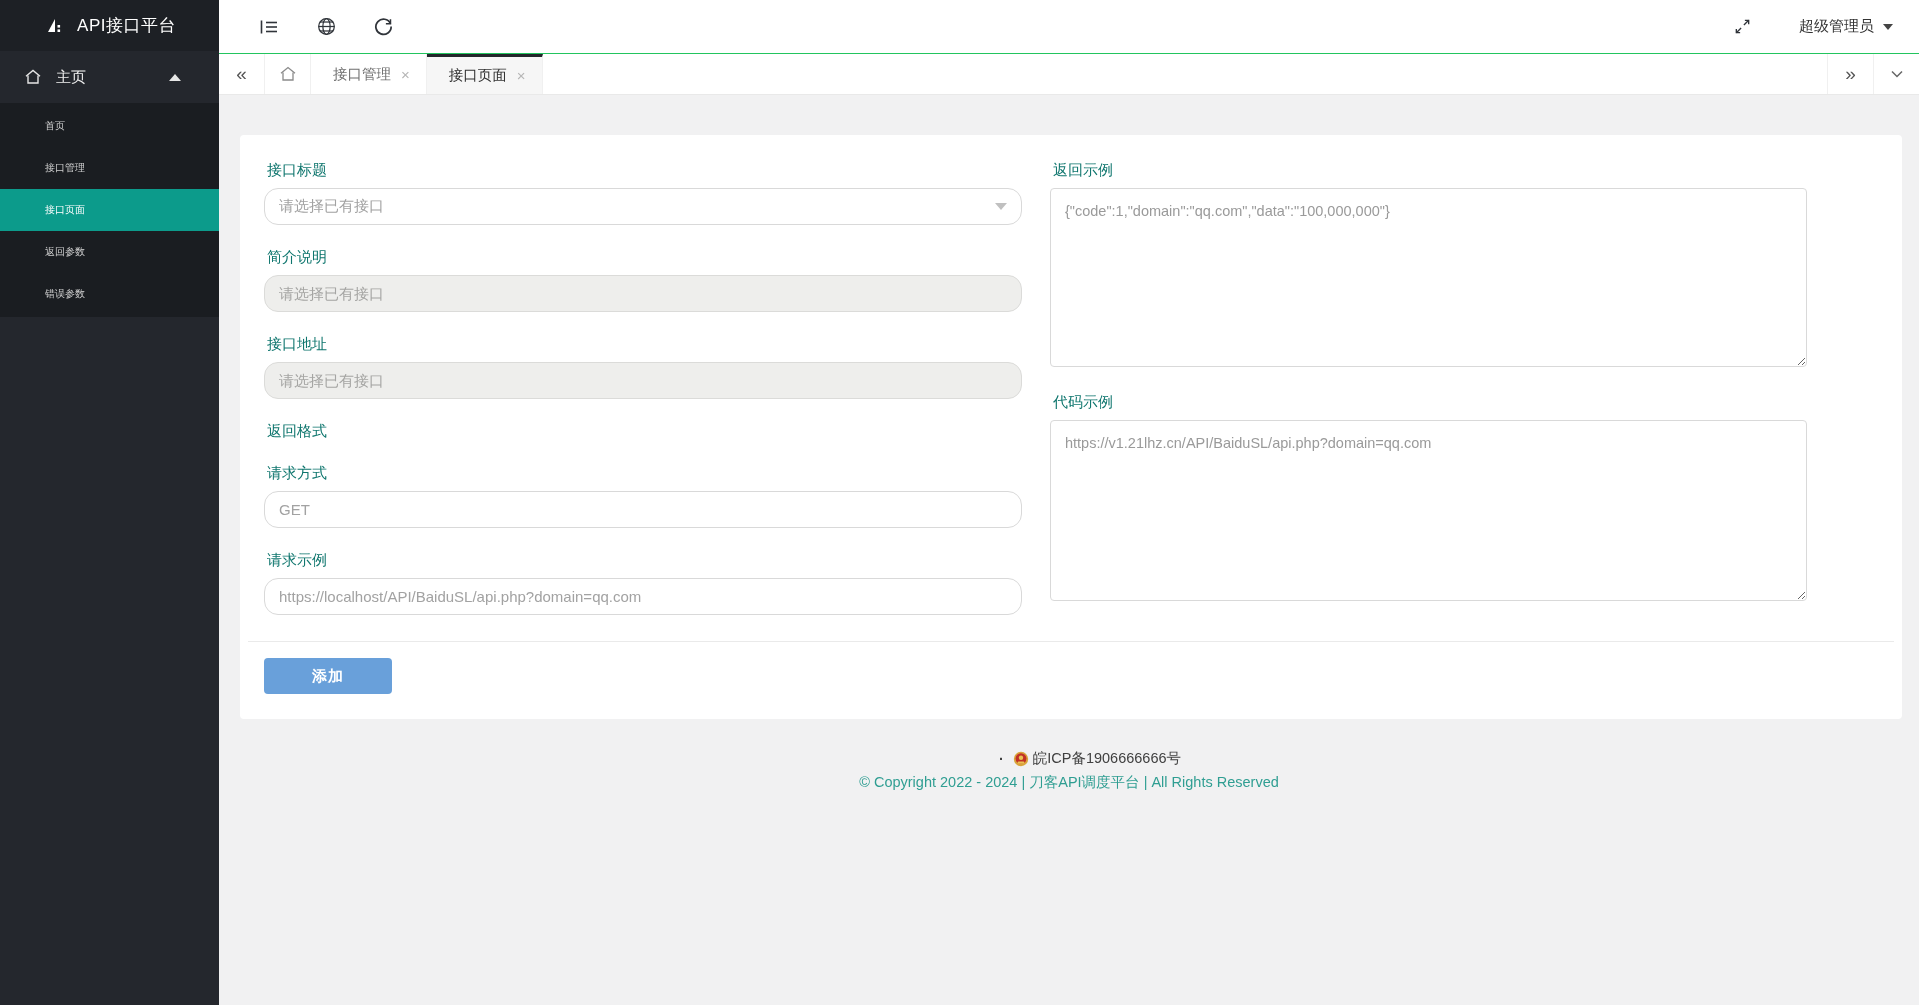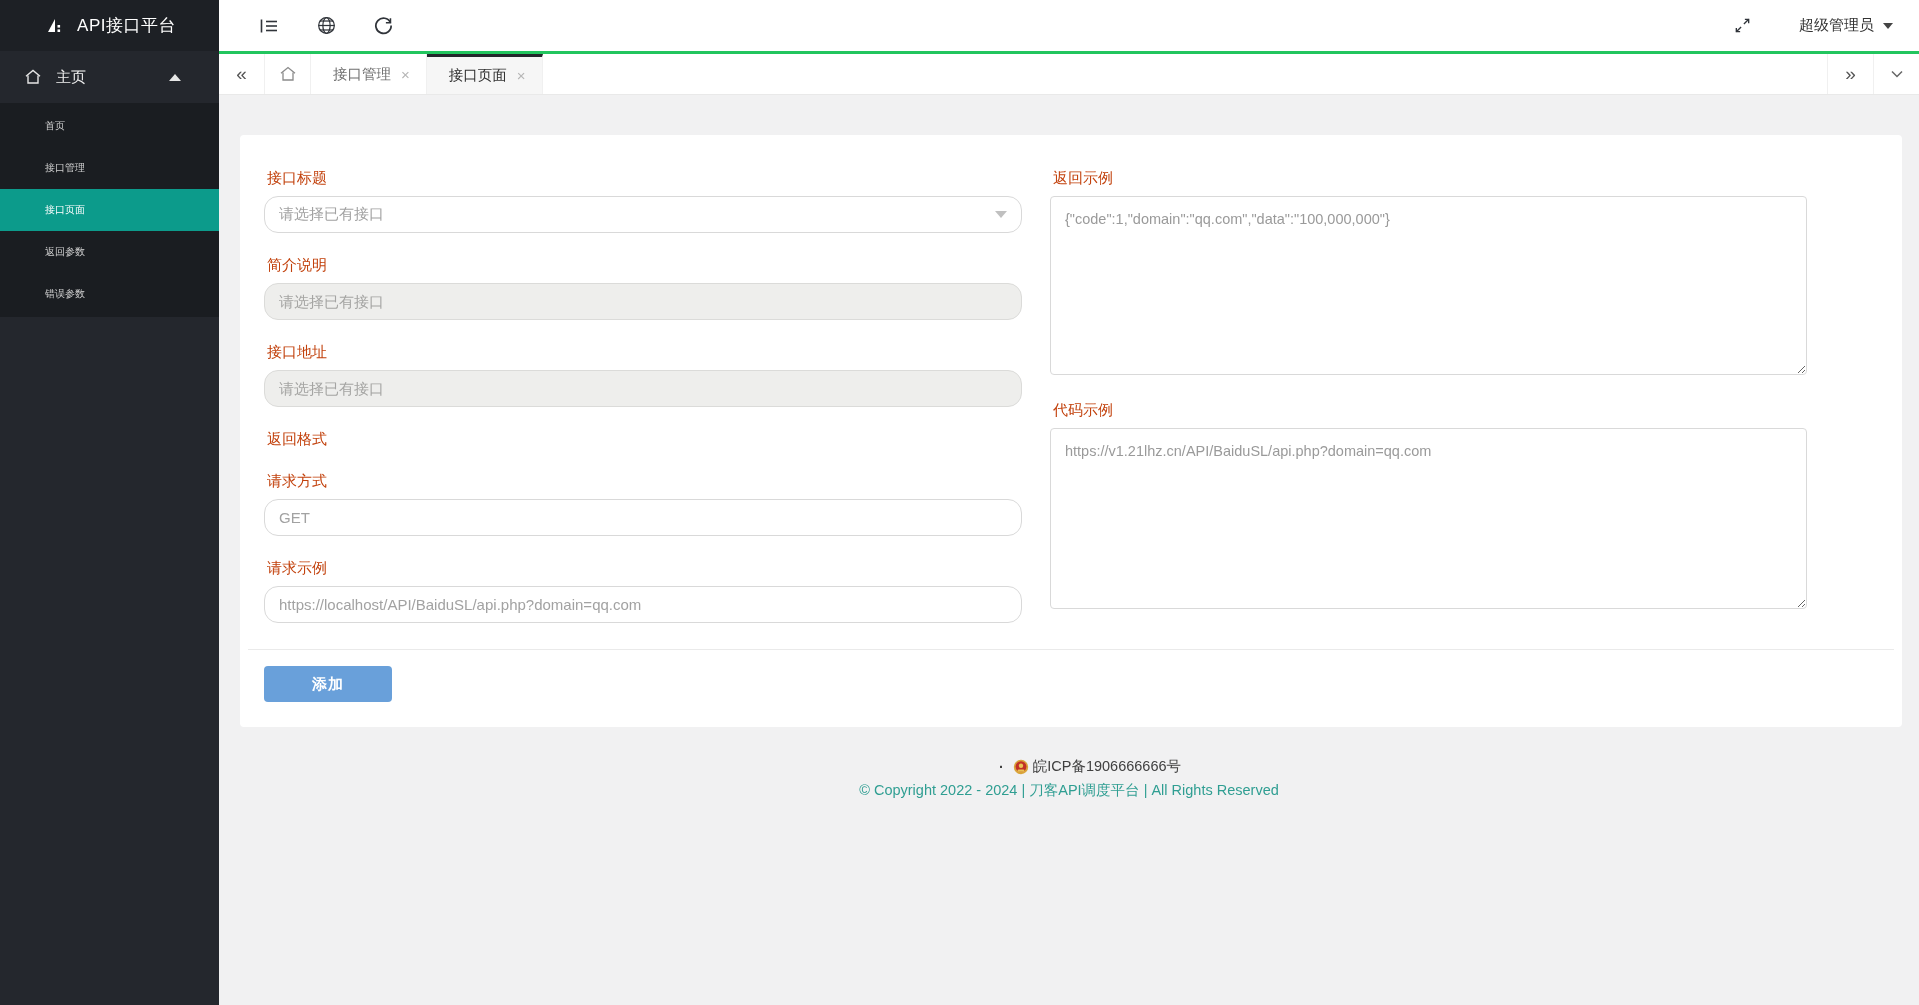--- a/index.html
+++ b/index.html
@@ -15,21 +15,21 @@
   .nav-parent .nav-label { margin-left:14px; flex:1; }
   .caret { width:0; height:0; border-left:6px solid transparent; border-right:6px solid transparent; }
   .caret-up { border-bottom:7px solid #e6e6e6; }
   .caret-down { border-top:7px solid #e6e6e6; }
   .submenu { background:#1a1d21; padding:2px 0; }
   .submenu-item { height:42px; line-height:42px; padding-left:45px; font-size:10px; color:#cfcfcf; cursor:pointer; }
   .submenu-item.active { background:#0c9b8b; color:#fff; }
 
   
   .main { flex:1; display:flex; flex-direction:column; height:100%; }
-  header { height:54px; background:#fff; display:flex; align-items:center; padding:0 26px 0 37px; border-bottom:3px solid #22c55e; }
+  header { height:54px; background:#fff; display:flex; align-items:center; padding:0 26px 0 37px; border-bottom:1px solid #22c55e; }
   .hicon { display:flex; align-items:center; justify-content:center; width:26px; height:26px; margin-right:31px; cursor:pointer; }
   .header-spacer { flex:1; }
   .user-box { display:flex; align-items:center; gap:9px; margin-left:44px; cursor:pointer; }
   .user-name { font-size:15px; color:#333; }
   .user-caret { width:0;height:0;border-left:5px solid transparent;border-right:5px solid transparent;border-top:6px solid #444; }
 
   
   .tabbar { height:41px; background:#fff; border-bottom:1px solid #e9e9e9; display:flex; align-items:stretch; }
   .tab-btn { width:46px; display:flex; align-items:center; justify-content:center; color:#555; font-size:19px; border-right:1px solid #f0f0f0; cursor:pointer; user-select:none; }
   .tab-btn.right { border-right:none; border-left:1px solid #f0f0f0; }
@@ -39,21 +39,21 @@
   .tab-spacer { flex:1; }
 
   
   .content { flex:1; overflow:hidden; }
   .card { margin:40px 17px 0 21px; background:#fff; border-radius:4px; padding:18px 24px 25px 24px; }
   .form-cols { display:flex; align-items:flex-start; }
   .col-left { width:758px; margin-right:28px; }
   .col-right { width:757px; }
   .fgroup { margin-bottom:23px; }
   .fgroup:last-child { margin-bottom:0; }
-  .flabel { display:block; font-size:15px; color:#c2410c; margin:16px 0 8px 3px; }
+  .flabel { display:block; font-size:15px; color:#0f766e; margin:8px 0 8px 3px; }
   .finput, .fselect { width:100%; height:37px; border:1px solid #d9d9d9; border-radius:14px; background:#fff; font-size:15px; color:#a2a2a2; padding:0 14px; font-family:inherit; outline:none; display:block; }
   .finput::placeholder { color:#a5a5a3; }
   .finput:disabled { background:#eeeeec; border-color:#dbdbd9; }
   .fselect { display:flex; align-items:center; justify-content:space-between; cursor:pointer; }
   .sel-caret { width:0;height:0;border-left:6px solid transparent;border-right:6px solid transparent;border-top:7px solid #c0c0c0; }
   .ftextarea { width:100%; height:179px; border:1px solid #d9d9d9; border-radius:4px; font-size:14.5px; color:#9a9a9a; padding:12px 14px; font-family:inherit; outline:none; resize:both; display:block; line-height:1.45; }
   .ta2 { height:181px; }
   .card hr { border:none; border-top:1px solid #eaeaea; margin:26px -16px 16px -16px; }
   .submit-btn { width:128px; height:36px; background:#69a0da; border:none; border-radius:4px; color:#fff; font-size:15px; font-weight:bold; cursor:pointer; font-family:inherit; letter-spacing:1px; }
 

